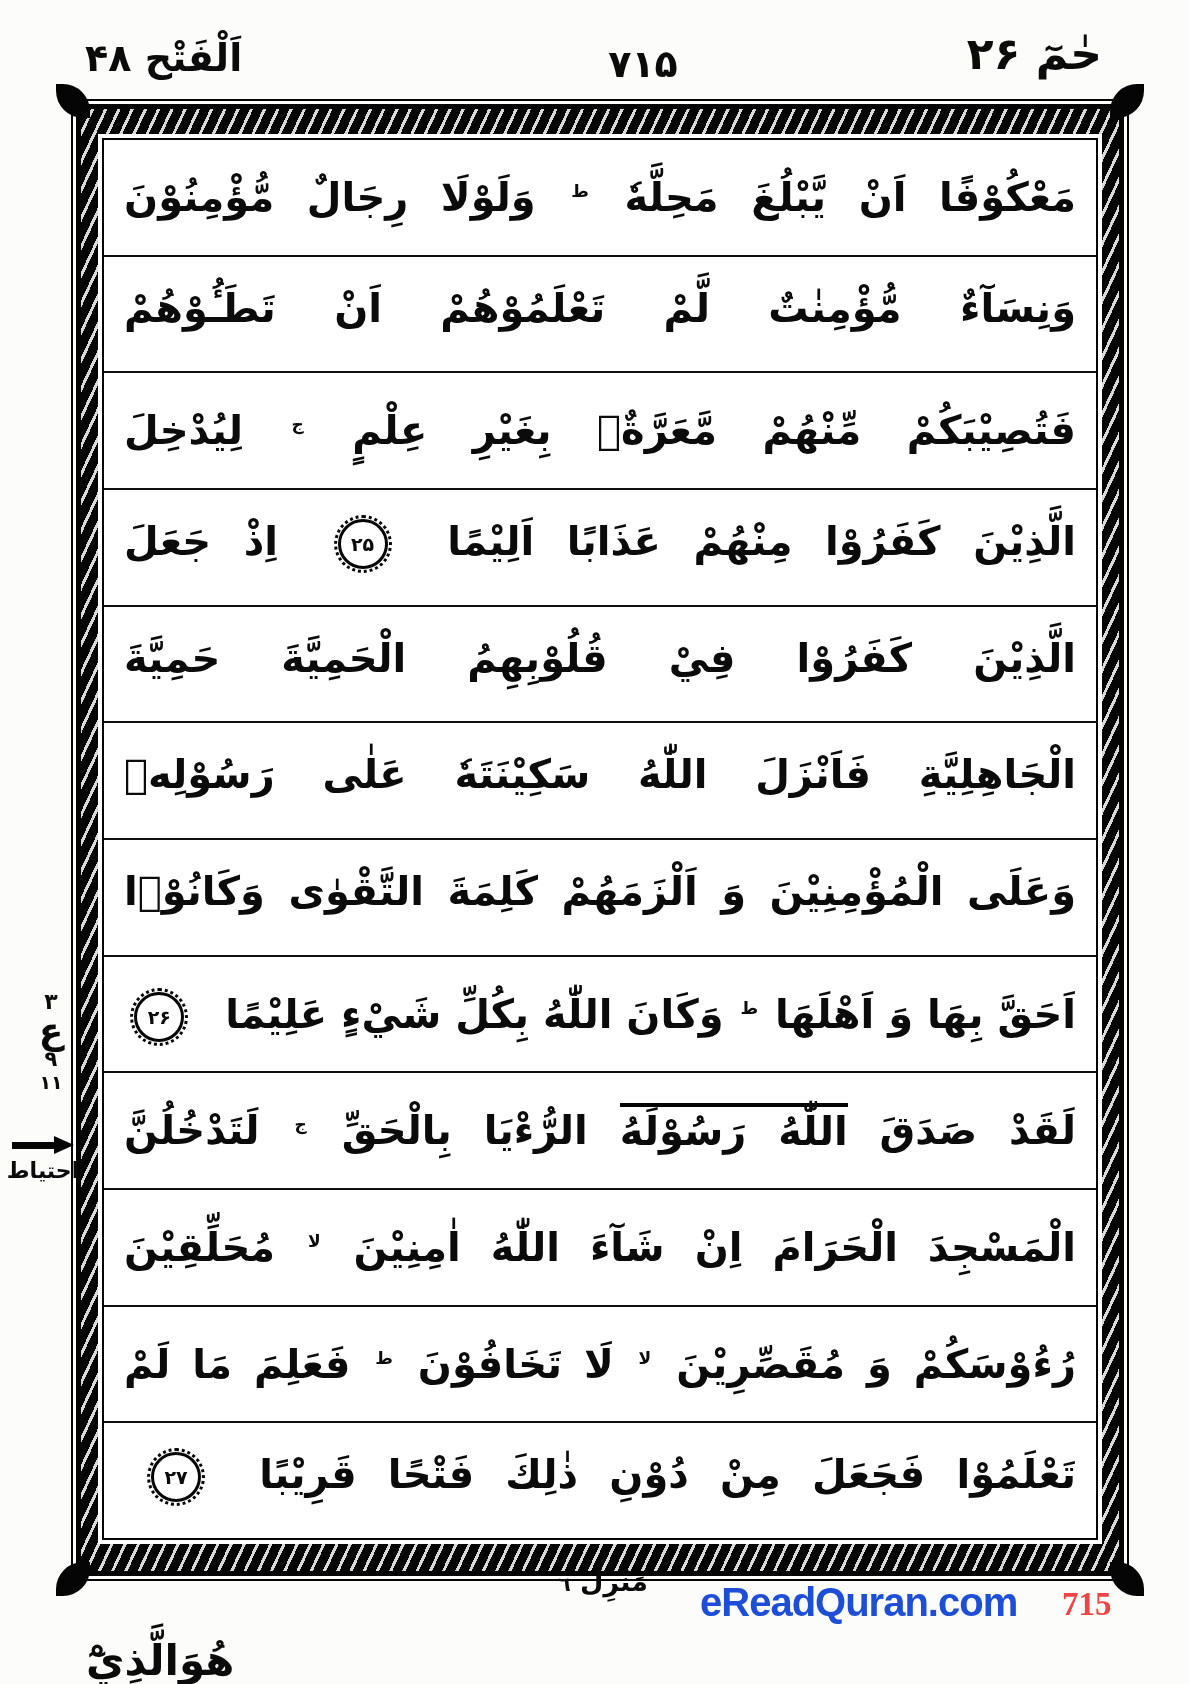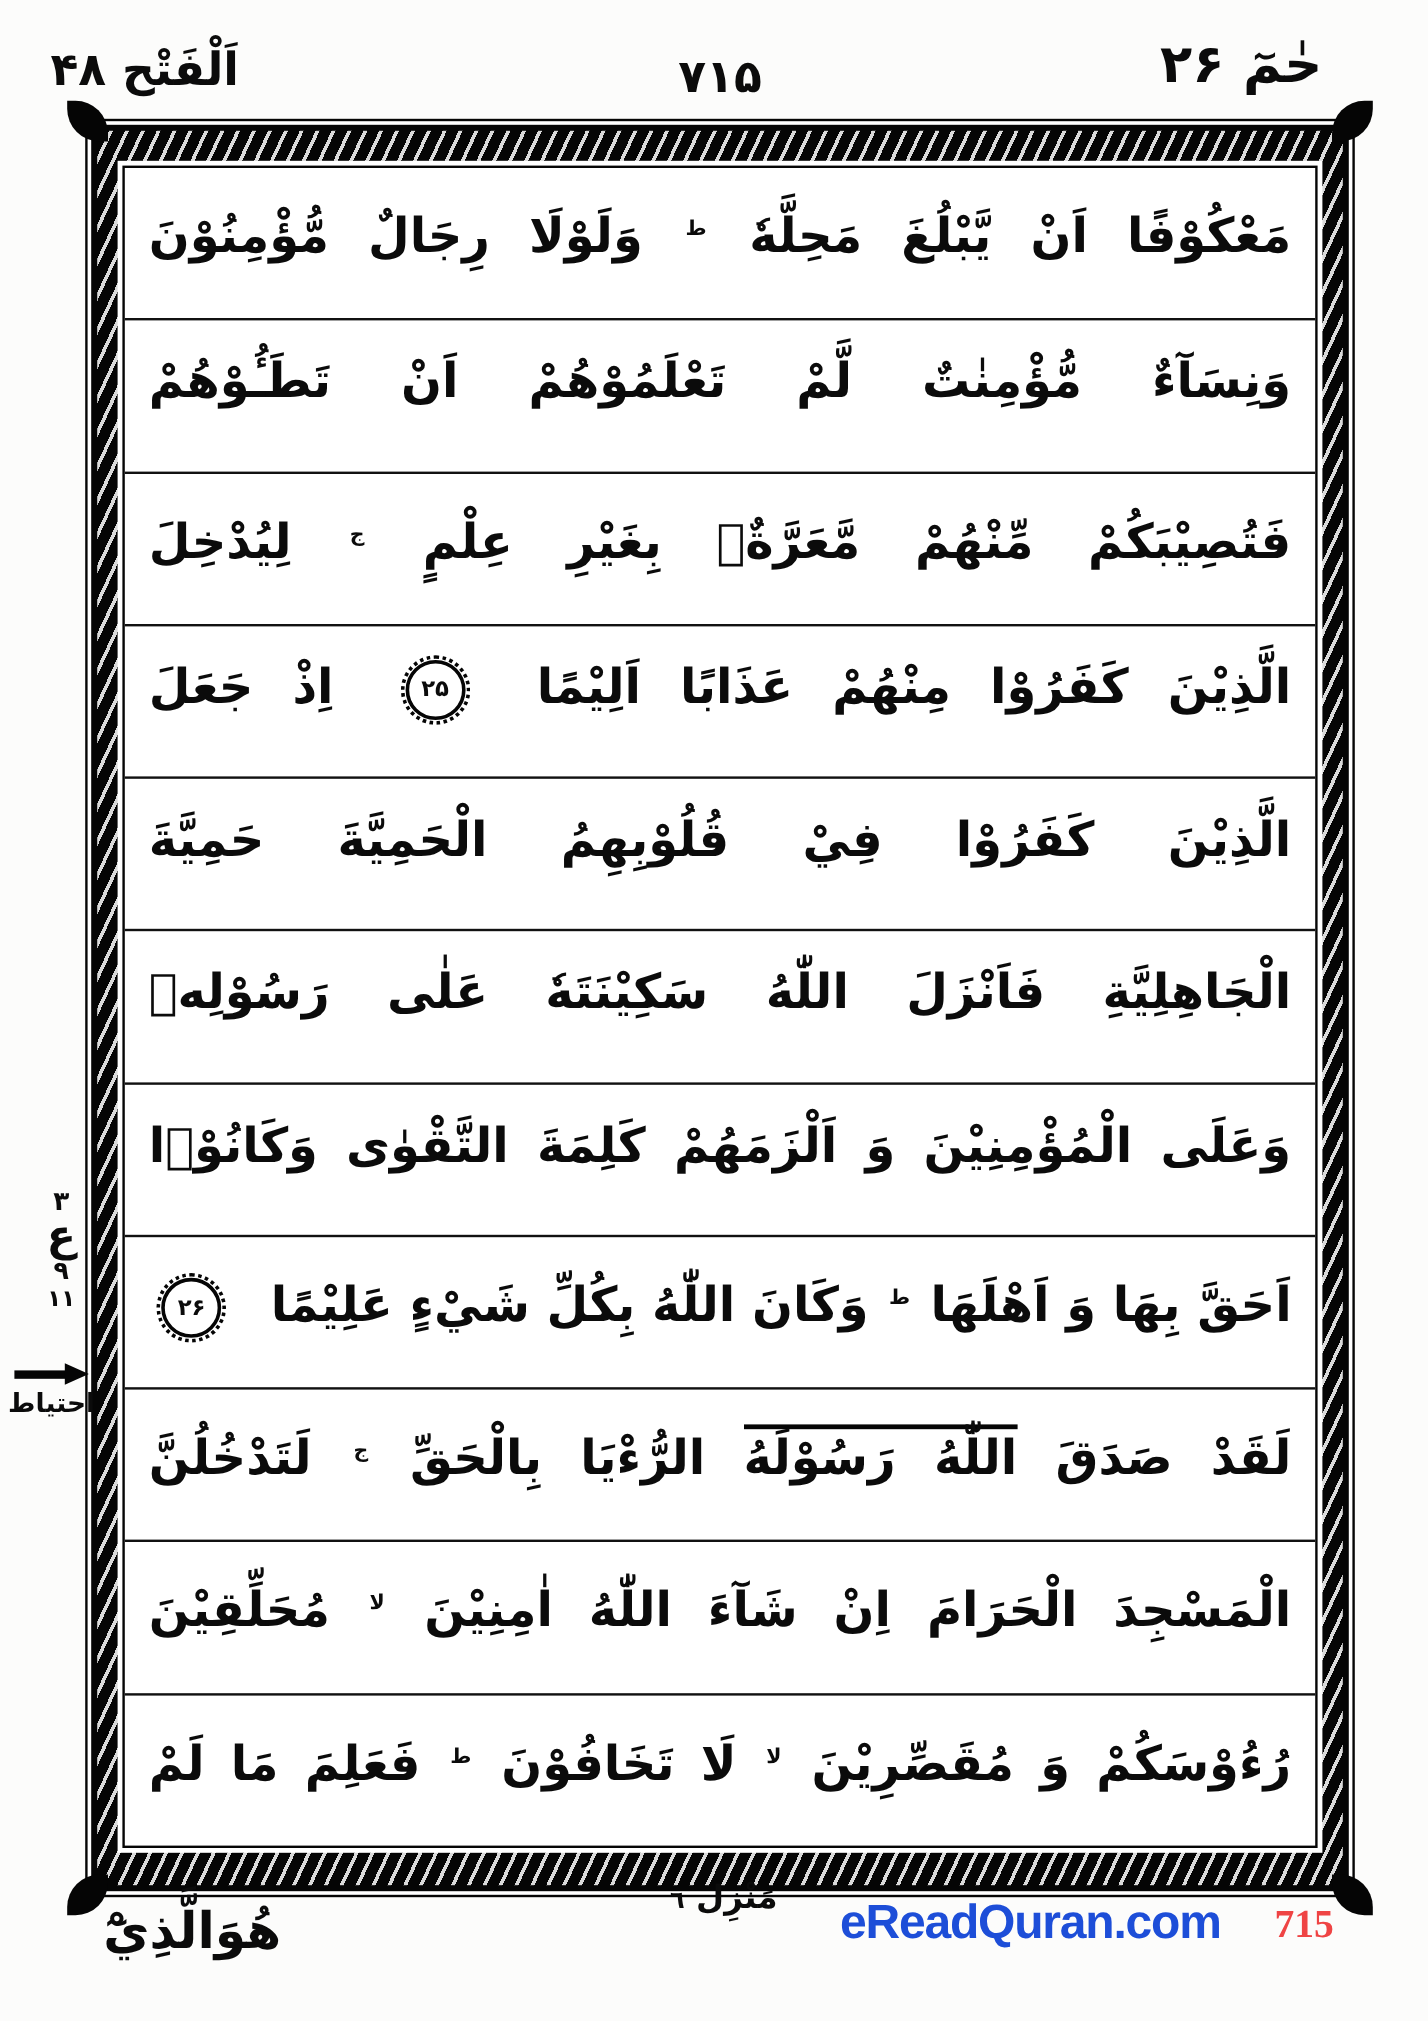--- a/index.html
+++ b/index.html
@@ -3,21 +3,21 @@
 <meta charset="utf-8">
 <style>
   html,body{margin:0;padding:0;}
   body{
     width:1190px;height:1684px;position:relative;overflow:hidden;
     background:#fcfcfb;
     font-family:"DejaVu Sans",sans-serif;
     color:#0b0b0b;
   }
   
-  .hdr{position:absolute;font-weight:bold;white-space:nowrap;direction:rtl;}
+  .hdr{position:absolute;font-weight:bold;white-space:nowrap;direction:rtl;margin-left:43px;}
   .hdr-juz{top:28px;right:88px;font-size:44px;letter-spacing:2px;}
   .hdr-page{top:42px;left:540px;width:120px;text-align:center;font-size:38px;}
   .hdr-surah{top:36px;left:42px;font-size:38px;letter-spacing:1px;}
 
   
   .frame{
     position:absolute;left:76px;top:104px;width:1048px;height:1472px;
     background:#050505;
     box-shadow:0 0 0 3px #fff,0 0 0 5px #050505;
   }
@@ -74,21 +74,21 @@
   .marg-arrow .head{
     position:absolute;right:0;top:0;width:0;height:0;
     border-top:9px solid transparent;border-bottom:9px solid transparent;
     border-left:20px solid #050505;
   }
   .ihtiyat{position:absolute;left:4px;top:1158px;width:78px;text-align:center;
     font-size:22px;font-weight:bold;direction:rtl;}
 
   
   .ftr{position:absolute;font-weight:bold;white-space:nowrap;}
-  .ftr-catch{left:86px;top:1584px;font-size:42px;direction:rtl;}
+  .ftr-catch{left:86px;top:1636px;font-size:42px;direction:rtl;}
   .ftr-manzil{left:528px;top:1566px;width:120px;font-size:27px;direction:rtl;}
   .ftr-manzil .mnum{font-size:20px;}
   .ftr-brand{
     left:700px;top:1580px;font-size:40px;letter-spacing:-1px;
     font-family:"Liberation Sans",sans-serif;
   }
   .ftr-page{left:1062px;top:1586px;font-size:33px;font-weight:bold;
     font-family:"Liberation Serif",serif;color:#ef4444;}
 </style>
 </head>
@@ -110,20 +110,21 @@
         <div class="line"><span>وَنِسَآءٌ مُّؤْمِنٰتٌ لَّمْ تَعْلَمُوْهُمْ اَنْ تَطَـُٔوْهُمْ</span> </div>
         <div class="line"><span>فَتُصِيْبَكُمْ مِّنْهُمْ مَّعَرَّةٌۢ بِغَيْرِ عِلْمٍ</span> <sup class="pause">ج</sup> <span>لِيُدْخِلَ</span> </div>
         <div class="line"><span>الَّذِيْنَ كَفَرُوْا مِنْهُمْ عَذَابًا اَلِيْمًا</span> <span class="ayah-marker">۲۵</span> <span>اِذْ جَعَلَ</span> </div>
         <div class="line"><span>الَّذِيْنَ كَفَرُوْا فِيْ قُلُوْبِهِمُ الْحَمِيَّةَ حَمِيَّةَ</span> </div>
         <div class="line"><span>الْجَاهِلِيَّةِ فَاَنْزَلَ اللّٰهُ سَكِيْنَتَهٗ عَلٰى رَسُوْلِهٖ</span> </div>
         <div class="line"><span>وَعَلَى الْمُؤْمِنِيْنَ وَ اَلْزَمَهُمْ كَلِمَةَ التَّقْوٰى وَكَانُوْۤا</span> </div>
         <div class="line"><span>اَحَقَّ بِهَا وَ اَهْلَهَا</span> <sup class="pause">ط</sup> <span>وَكَانَ اللّٰهُ بِكُلِّ شَيْءٍ عَلِيْمًا</span> <span class="ayah-marker">۲۶</span> </div>
         <div class="line"><span>لَقَدْ صَدَقَ</span> <span class="overline-seg">اللّٰهُ رَسُوْلَهُ</span> <span>الرُّءْيَا بِالْحَقِّ</span> <sup class="pause">ج</sup> <span>لَتَدْخُلُنَّ</span> </div>
         <div class="line"><span>الْمَسْجِدَ الْحَرَامَ اِنْ شَآءَ اللّٰهُ اٰمِنِيْنَ</span> <sup class="pause">لا</sup> <span>مُحَلِّقِيْنَ</span> </div>
         <div class="line"><span>رُءُوْسَكُمْ وَ مُقَصِّرِيْنَ</span> <sup class="pause">لا</sup> <span>لَا تَخَافُوْنَ</span> <sup class="pause">ط</sup> <span>فَعَلِمَ مَا لَمْ</span> </div>
+        <div class="line"><span>تَعْلَمُوْا فَجَعَلَ مِنْ دُوْنِ ذٰلِكَ فَتْحًا قَرِيْبًا</span> <span class="ayah-marker">۲۷</span> </div>
       </div>
   </div>
 </div>
 
 <div class="ruku">
   <div class="r1">۳</div>
   <div class="r2">ع</div>
   <div class="r3">۹</div>
   <div class="r4">۱۱</div>
 </div>

